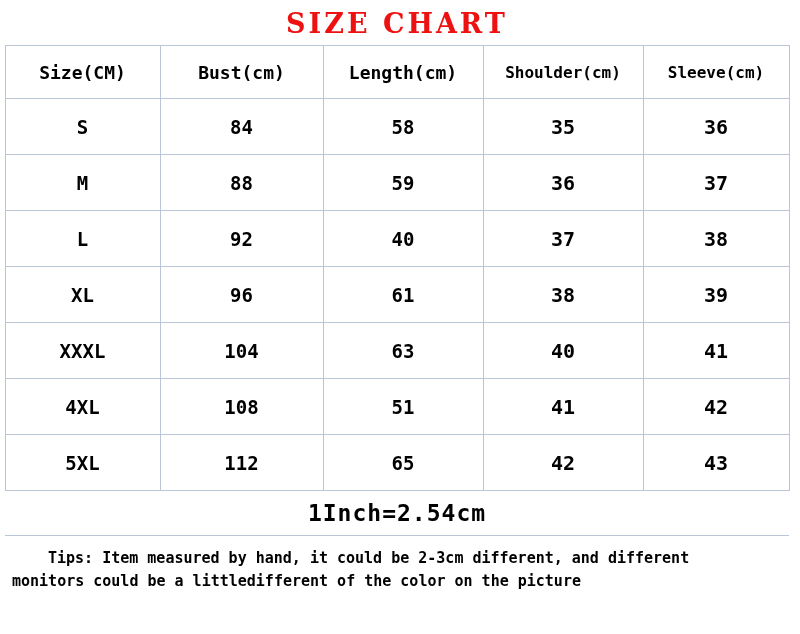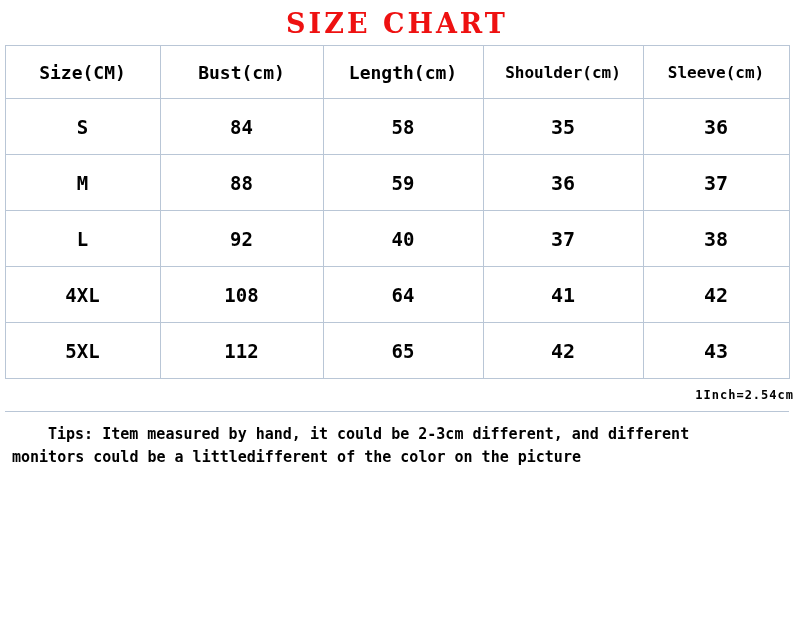--- a/index.html
+++ b/index.html
@@ -58,22 +58,22 @@
   }
   table.size-table tbody td.small-cell {
     font-size: 20px;
   }
   col.c0 { width: 155px; }
   col.c1 { width: 163px; }
   col.c2 { width: 160px; }
   col.c3 { width: 160px; }
   col.c4 { width: 146px; }
   .inch-note {
-    text-align: right;
-    font-size: 12px;
+    text-align: center;
+    font-size: 23px;
     font-weight: bold;
     font-family: "DejaVu Sans Mono", monospace;
     padding-top: 9px;
     padding-bottom: 9px;
     letter-spacing: 1px;
   }
   .divider {
     width: 784px;
     margin: 0 auto;
     border-top: 1px solid #b9c6d6;
@@ -135,23 +135,37 @@
         <td class="small-cell">37</td>
       </tr>
       <tr>
         <td>L</td>
         <td>92</td>
         <td>40</td>
         <td class="small-cell">37</td>
         <td class="small-cell">38</td>
       </tr>
       <tr>
+        <td>XL</td>
+        <td>96</td>
+        <td>61</td>
+        <td class="small-cell">38</td>
+        <td class="small-cell">39</td>
+      </tr>
+      <tr>
+        <td>XXXL</td>
+        <td>104</td>
+        <td>63</td>
+        <td class="small-cell">40</td>
+        <td class="small-cell">41</td>
+      </tr>
+      <tr>
         <td>4XL</td>
         <td>108</td>
-        <td>64</td>
+        <td>51</td>
         <td class="small-cell">41</td>
         <td class="small-cell">42</td>
       </tr>
       <tr>
         <td>5XL</td>
         <td>112</td>
         <td>65</td>
         <td class="small-cell">42</td>
         <td class="small-cell">43</td>
       </tr>

